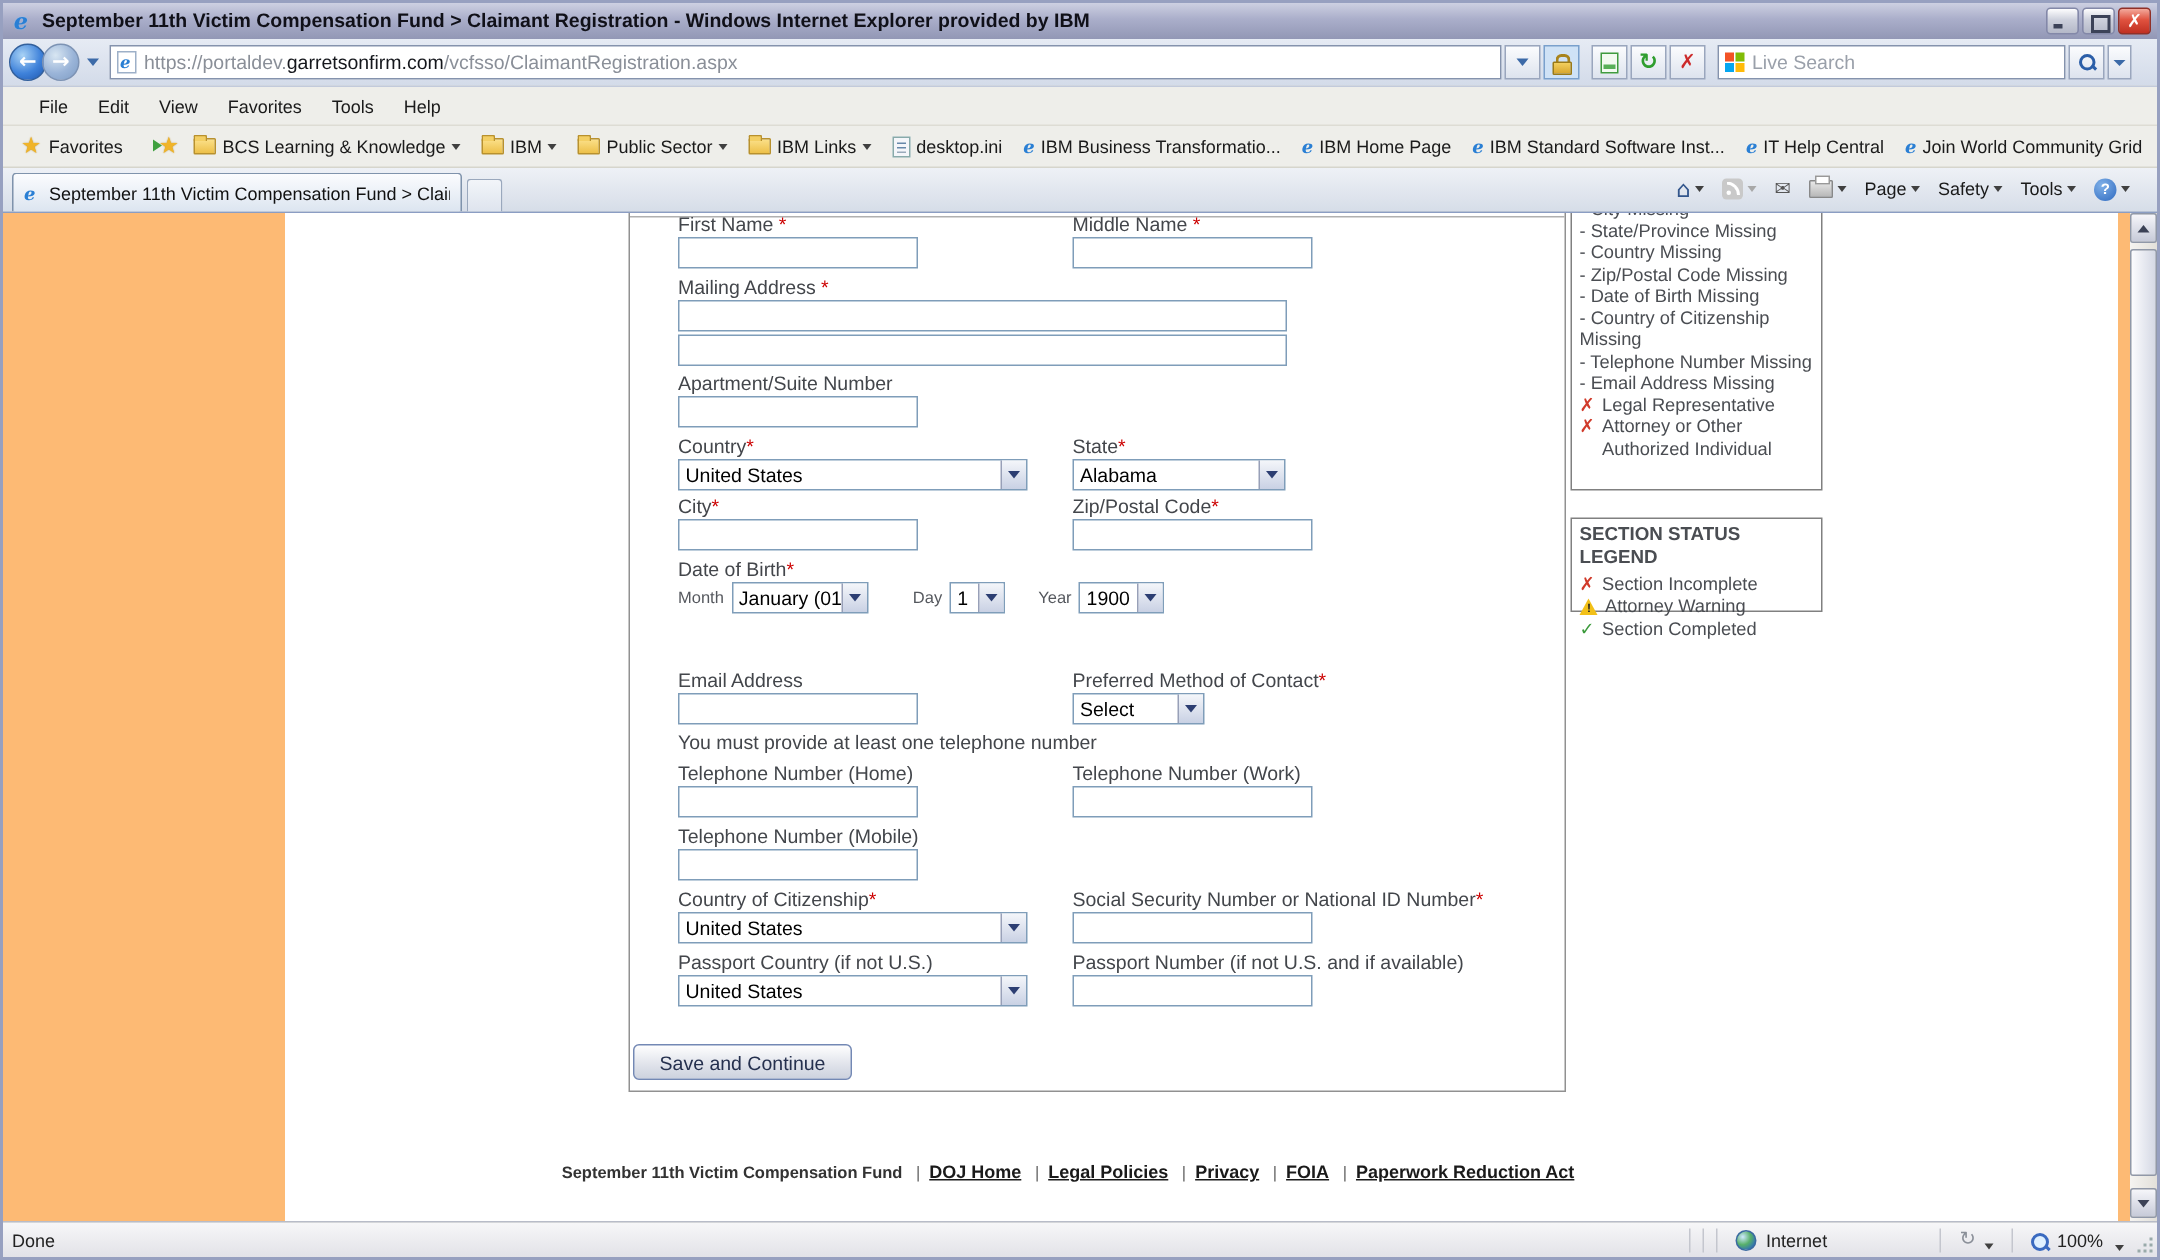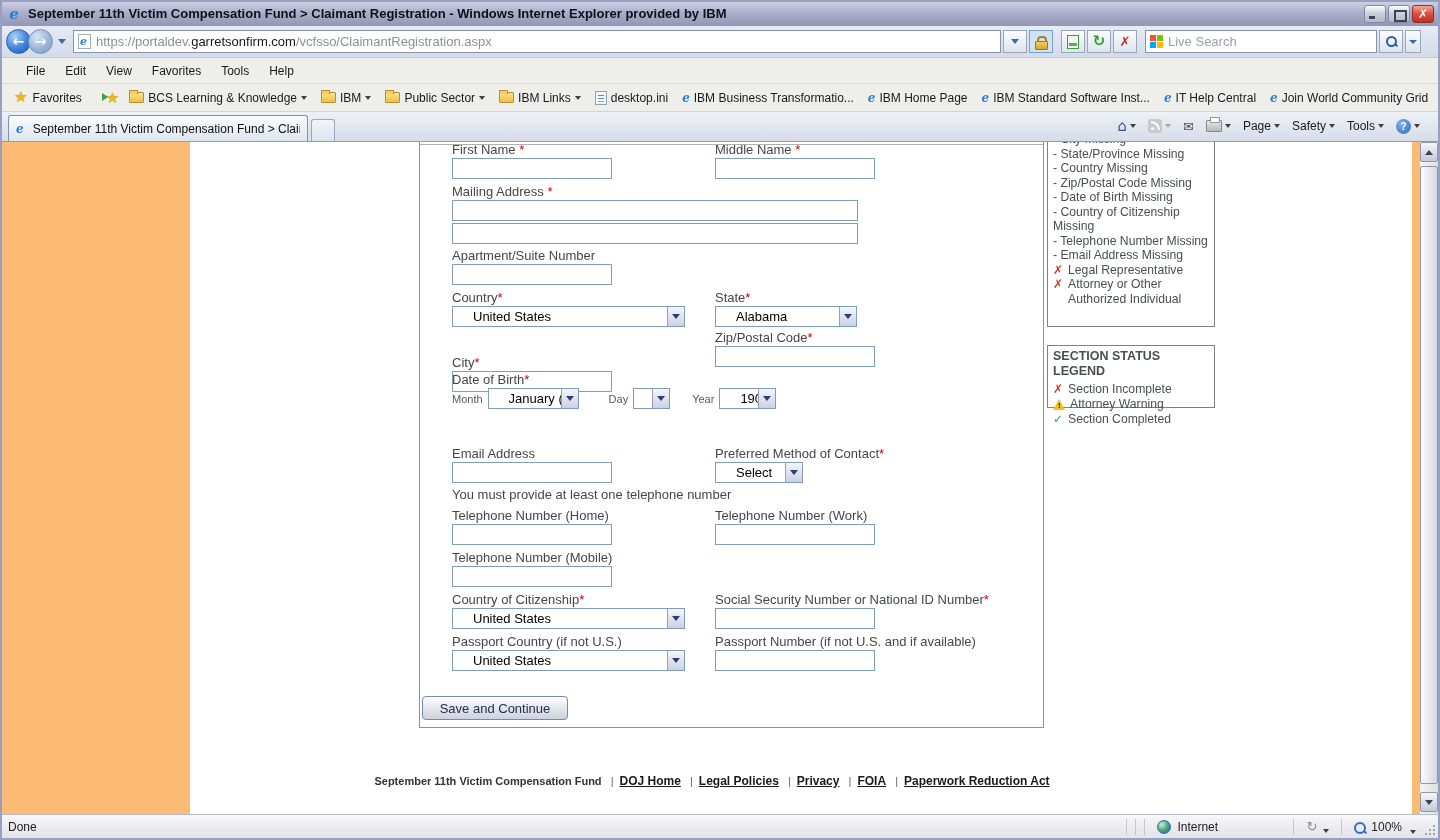--- a/index.html
+++ b/index.html
@@ -112,21 +112,21 @@
   .sheet { position:absolute; left:188px; top:0; width:1222px; height:100%; background:#fff; }
   .form-panel { position:absolute; left:417px; top:-12px; width:625px; height:598px; background:#fff; border:1px solid #919191; }
   .panel-topline { position:absolute; left:418px; top:2px; width:623px; height:1px; background:#b0b0b0; }
 
   .fld { position:absolute; }
   .flabel { display:block; font:13px/15px "Liberation Sans",sans-serif; color:#43464b; margin-bottom:1px; white-space:nowrap; }
   .req { color:#cc0000; }
   .xpinput { height:21px; border:1px solid #7f9db9; background:#fff; font:13px "Liberation Sans",sans-serif; padding:1px 3px; display:block; }
   .stack2 .xpinput + .xpinput { margin-top:2px; }
   .xpsel { position:relative; height:21px; border:1px solid #7f9db9; background:#fff; font:13px/19px "Liberation Sans",sans-serif; color:#000; }
-  .xpsel-val { display:block; padding:0 20px 0 4px; white-space:nowrap; overflow:hidden;margin-left:16px; }
+  .xpsel-val { display:block; padding:0 20px 0 4px; white-space:nowrap; overflow:hidden; }
   .xpsel-btn { position:absolute; right:0; top:0; bottom:0; width:17px;
     background:linear-gradient(#f4f6fa,#c9d1e4); border-left:1px solid #98a0b8;
     display:flex; align-items:center; justify-content:center; }
   .xpsel-btn i { width:0; height:0; border-left:4px solid transparent; border-right:4px solid transparent; border-top:5px solid #2c3e72; }
   .dobrow { display:flex; align-items:center; font:11px "Liberation Sans",sans-serif; color:#55585e; }
   .dobrow .xpsel { margin-left:5px; }
   .note { position:absolute; font:13px "Liberation Sans",sans-serif; color:#43464b; }
   .savebtn { position:absolute; left:420px; top:554px; width:146px; height:24px; border:1px solid #7388b4; border-radius:4px;
     background:linear-gradient(#fefefe,#dfe2ea 60%,#cdd2de); font:13px "Liberation Sans",sans-serif; color:#25304e; }
 
@@ -374,21 +374,21 @@
     <div class="fld" style="left:713px; top:148px;">
       <span class="flabel"><span>State</span><span class="req">*</span></span>
       <div class="xpsel" style="width:142px">
           <span class="xpsel-val">Alabama</span>
           <span class="xpsel-btn">
             <i></i>
           </span>
         </div>
     </div>
 
-    <div class="fld" style="left:450px; top:188px;margin-top:25px;">
+    <div class="fld" style="left:450px; top:188px;">
       <span class="flabel"><span>City</span><span class="req">*</span></span>
       <input class="xpinput" style="width: 160px;">
     </div>
     <div class="fld" style="left:713px; top:188px;">
       <span class="flabel"><span>Zip/Postal Code</span><span class="req">*</span></span>
       <input class="xpinput" style="width: 160px;">
     </div>
 
     <div class="fld" style="left:450px; top:230px;">
       <span class="flabel"><span>Date of Birth</span><span class="req">*</span></span>

